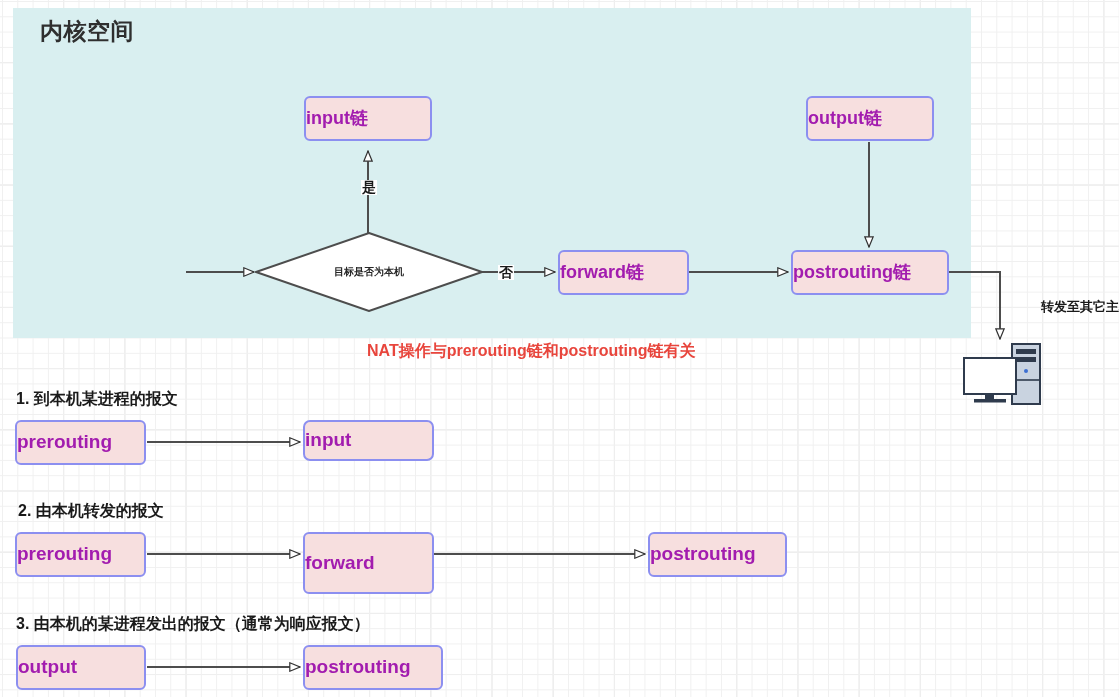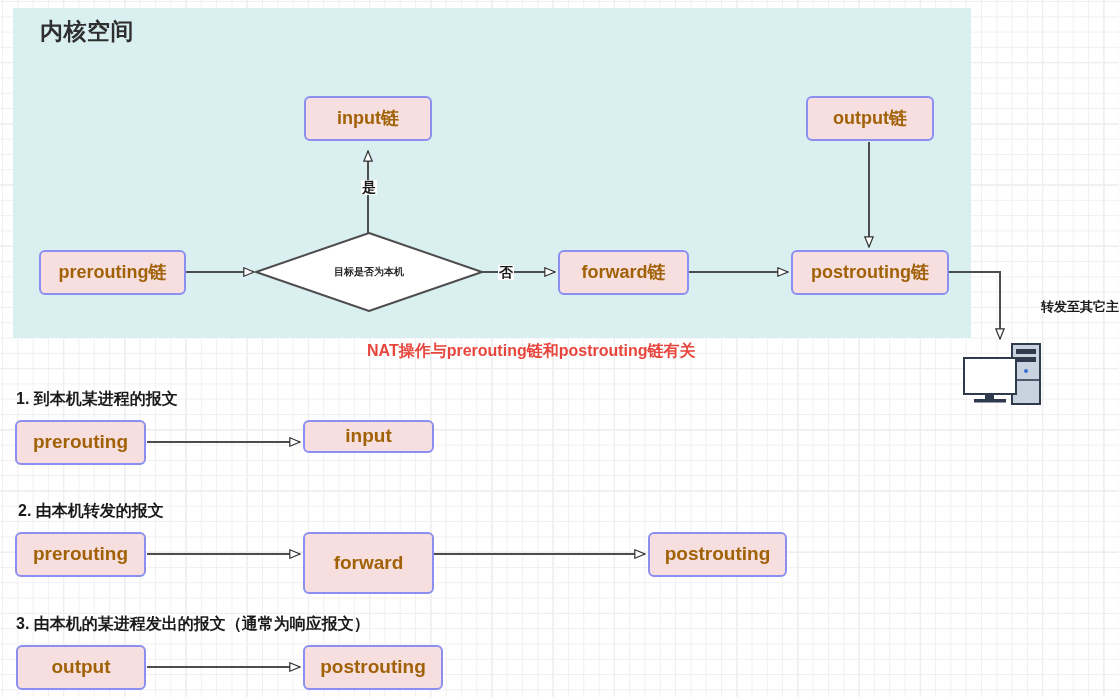--- a/index.html
+++ b/index.html
@@ -46,23 +46,22 @@
 
   
   .node {
     position: absolute;
     box-sizing: border-box;
     background: #f7dfdf;
     border: 2px solid #8c8ff0;
     border-radius: 6px;
     display: flex;
     align-items: center;
-    justify-content: center;
-    font-weight: bold;
-    color: #a16207;
+    font-weight: bold;
+    color: #a21caf;
     text-align: center;
     line-height: 1.1;
   }
   .node.big { font-size: 18px; }
   .node.small { font-size: 19px; }
 
   
   .diamond-wrap {
     position: absolute;
   }
@@ -166,23 +165,20 @@
     <polyline points="949,272 1000,272 1000,339" fill="none" stroke="#4d4d4d" stroke-width="2" marker-end="url(#ah)"></polyline>
 
     <line x1="147" y1="442" x2="300" y2="442" stroke="#4d4d4d" stroke-width="2" marker-end="url(#ah)"></line>
 
     <line x1="147" y1="554" x2="300" y2="554" stroke="#4d4d4d" stroke-width="2" marker-end="url(#ah)"></line>
     <line x1="434" y1="554" x2="645" y2="554" stroke="#4d4d4d" stroke-width="2" marker-end="url(#ah)"></line>
 
     <line x1="147" y1="667" x2="300" y2="667" stroke="#4d4d4d" stroke-width="2" marker-end="url(#ah)"></line>
   </svg>
 
-  <div class="node big" style="left:39px;  top:250px; width:147px; height:45px;">
-    <span>prerouting链</span>
-  </div>
 
   <div class="node big" style="left:304px; top:96px;  width:128px; height:45px;">
     <span>input链</span>
   </div>
 
   <div class="node big" style="left:558px; top:250px; width:131px; height:45px;">
     <span>forward链</span>
   </div>
 
   <div class="node big" style="left:806px; top:96px;  width:128px; height:45px;">
@@ -218,21 +214,21 @@
       <rect x="12" y="57" width="32" height="3.5" fill="#2f3b4d"></rect>
     </svg>
   </div>
 
   <div class="nat-note">NAT操作与prerouting链和postrouting链有关</div>
 
   <div class="section-heading" style="left:16px; top:389px;">1. 到本机某进程的报文</div>
   <div class="node small" style="left:15px;  top:420px; width:131px; height:45px;">
     <span>prerouting</span>
   </div>
-  <div class="node small" style="left:303px; top:420px; width:131px; height:33px;">
+  <div class="node small" style="left:303px; top:420px; width:131px; height:41px;border-radius:7px;">
     <span>input</span>
   </div>
 
   <div class="section-heading" style="left:18px; top:501px;">2. 由本机转发的报文</div>
   <div class="node small" style="left:15px;  top:532px; width:131px; height:45px;">
     <span>prerouting</span>
   </div>
   <div class="node small" style="left:303px; top:532px; width:131px; height:62px;">
     <span>forward</span>
   </div>

